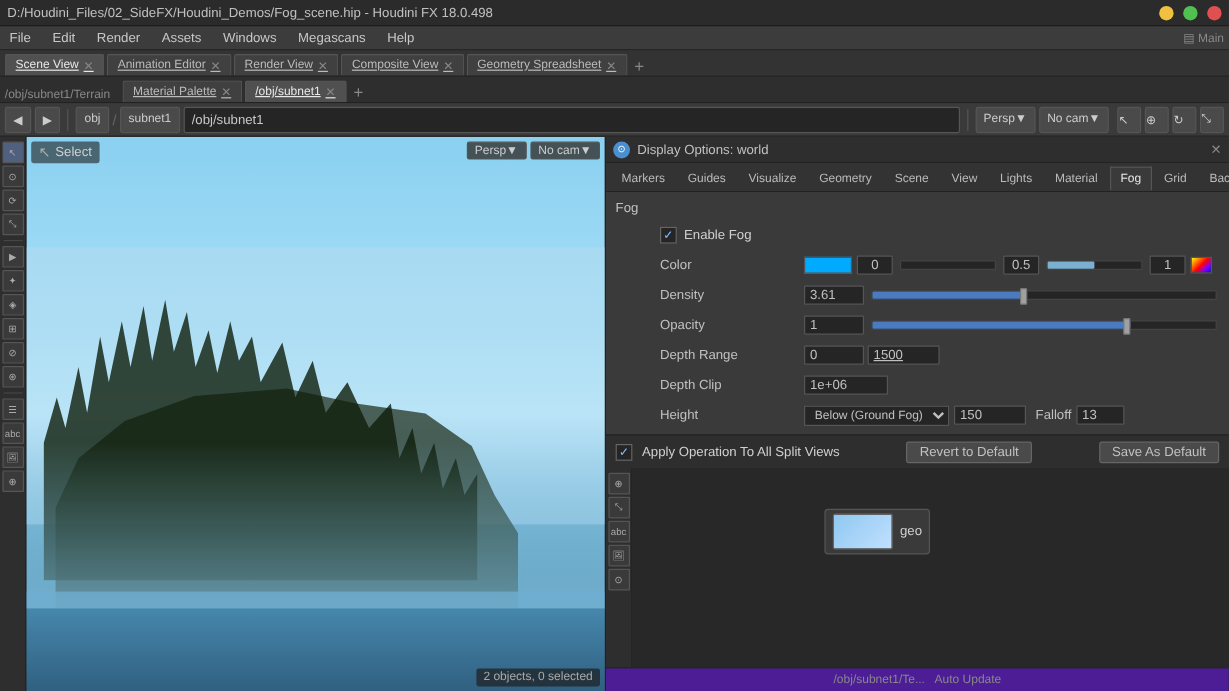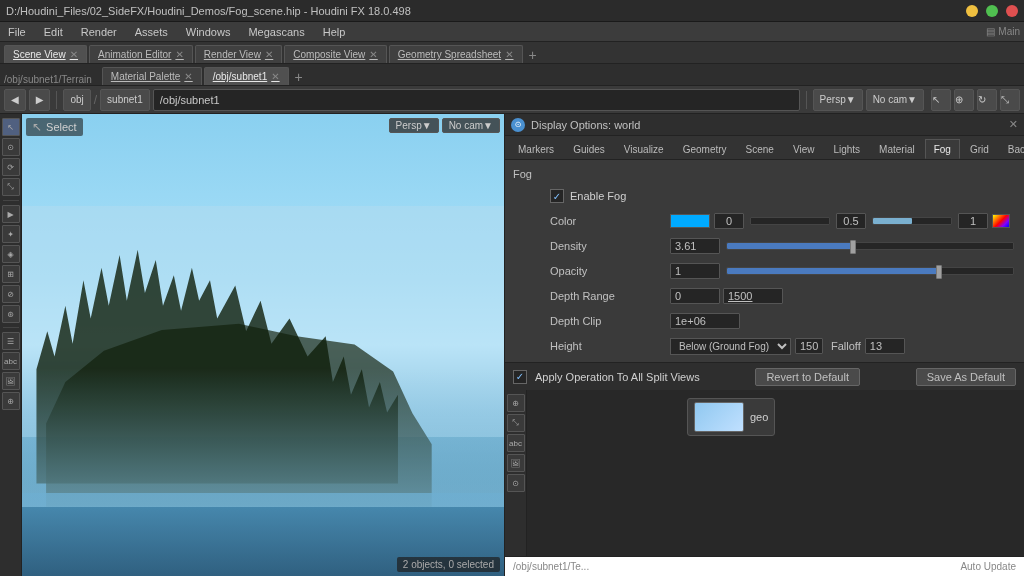--- a/index.html
+++ b/index.html
@@ -288,21 +288,21 @@
 
       <div class="fog-row">
         <span class="fog-row-label">Depth Clip</span>
         <span class="num-input" style="width:70px;">1e+06</span>
       </div>
 
       <div class="fog-row">
         <span class="fog-row-label">Height</span>
         <div style="display:flex; align-items:center; gap:4px; flex:1;">
           <select class="fog-height-select"><option>Below (Ground Fog)</option></select>
-          <span class="num-input" style="width:28px;">150</span>
+          <span class="num-input" style="width:60px;">150</span>
           <span style="color:#c0c0c0; font-size:11px; margin-left:4px;">Falloff</span>
           <span class="num-input" style="width:40px;">13</span>
         </div>
       </div>
 
       <div class="fog-row">
         
         
       </div>
 
@@ -321,26 +321,26 @@
         <div style="width:22px; background:#2e2e2e; border-right:1px solid #222; display:flex; flex-direction:column; align-items:center; padding:4px 0; gap:2px;">
           <div class="lt-btn">⊕</div>
           <div class="lt-btn">⤡</div>
           <div class="lt-btn">abc</div>
           <div class="lt-btn">🖼</div>
           <div class="lt-btn">⊙</div>
         </div>
 
         <div style="flex:1; position:relative; background:#282828;">
 
-          <div style="position:absolute; top:8px; left:160px; background:#3a3a3a; border:1px solid #555; border-radius:3px; padding:3px 6px; display:flex; align-items:center; gap:6px;">
+          <div style="position:absolute; top:34px; left:160px; background:#3a3a3a; border:1px solid #555; border-radius:3px; padding:3px 6px; display:flex; align-items:center; gap:6px;">
             <div style="width:50px; height:30px; background:linear-gradient(135deg,#90c8f0,#c0e0ff); border:1px solid #666; border-radius:2px;"></div>
             <span style="font-size:11px; color:#d0d0d0;">geo</span>
           </div>
         </div>
       </div>
 
-      <div style="height:20px; background:#ffffff; border-top:1px solid #222; display:flex; align-items:center; padding:0 8px; justify-content:space-between;">
+      <div style="height:20px; background:#4c1d95; border-top:1px solid #222; display:flex; align-items:center; padding:0 8px; justify-content:center;">
         <span style="font-size:10px; color:#888; margin-right:8px;">/obj/subnet1/Te...</span>
         <span style="font-size:10px; color:#888;">Auto Update</span>
       </div>
     </div>
   </div>
 </div>
 
 </body></html>

